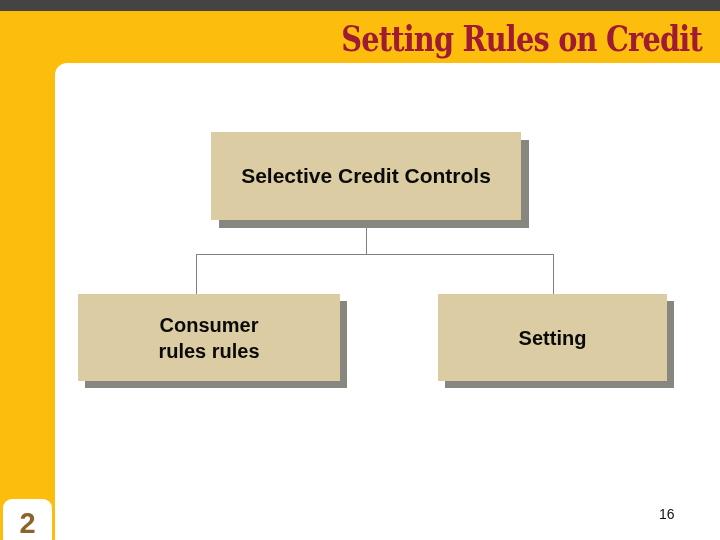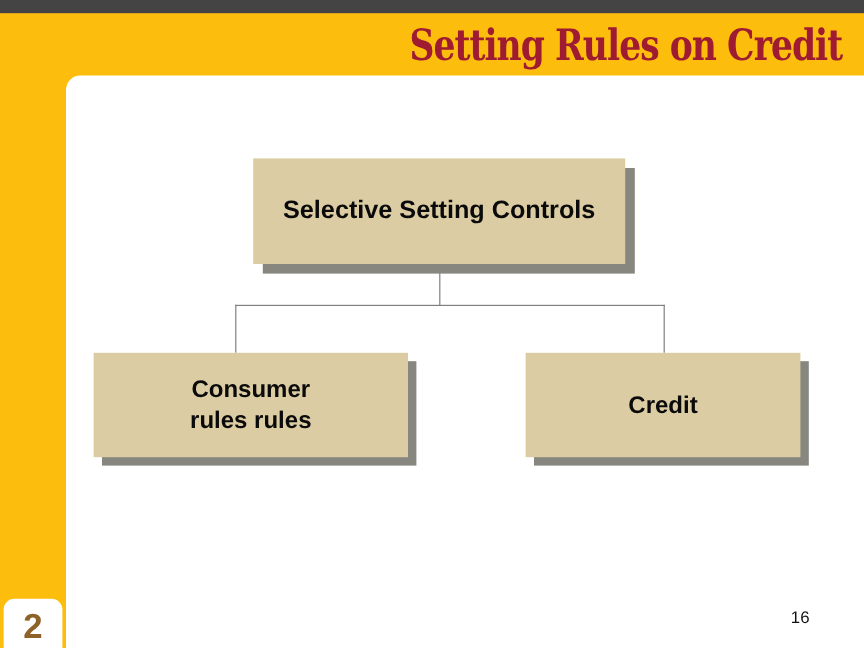--- a/index.html
+++ b/index.html
@@ -97,30 +97,30 @@
   <div class="content-panel"></div>
 
   <div class="slide-title">Setting Rules on Credit</div>
 
   <div class="connector conn-root-down"></div>
   <div class="connector conn-horizontal"></div>
   <div class="connector conn-left-down"></div>
   <div class="connector conn-right-down"></div>
 
   <div class="node node-root">
-    <span>Selective Setting Controls</span>
+    <span>Selective Credit Controls</span>
   </div>
 
   <div class="node node-left">
     <span>Consumer</span>
     <span>rules rules</span>
   </div>
 
   <div class="node node-right">
-    <span>Credit</span>
+    <span>Setting</span>
   </div>
 
   <div class="slide-number-badge">
     <span>2</span>
   </div>
 
   <div class="page-number">16</div>
 
 </div>
 

